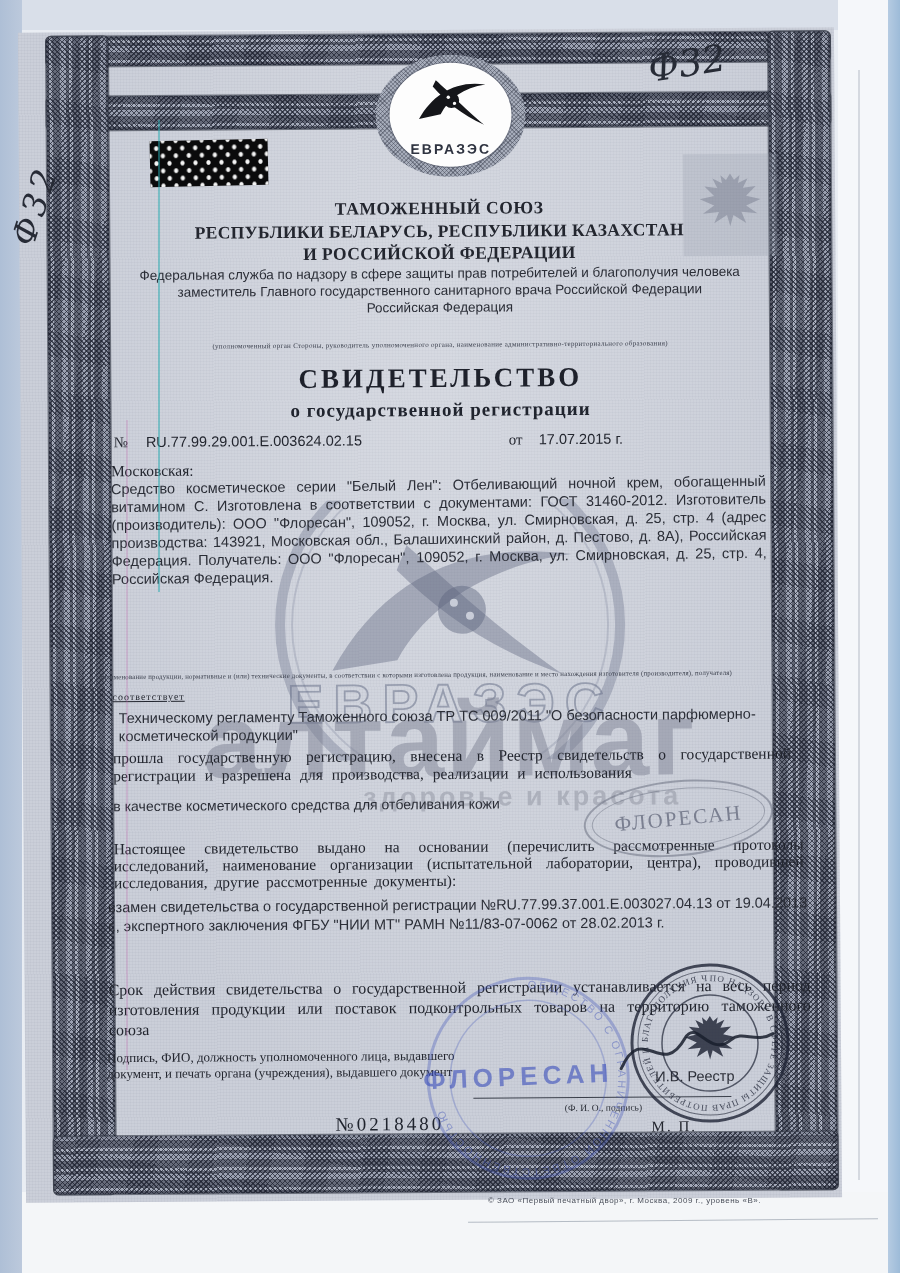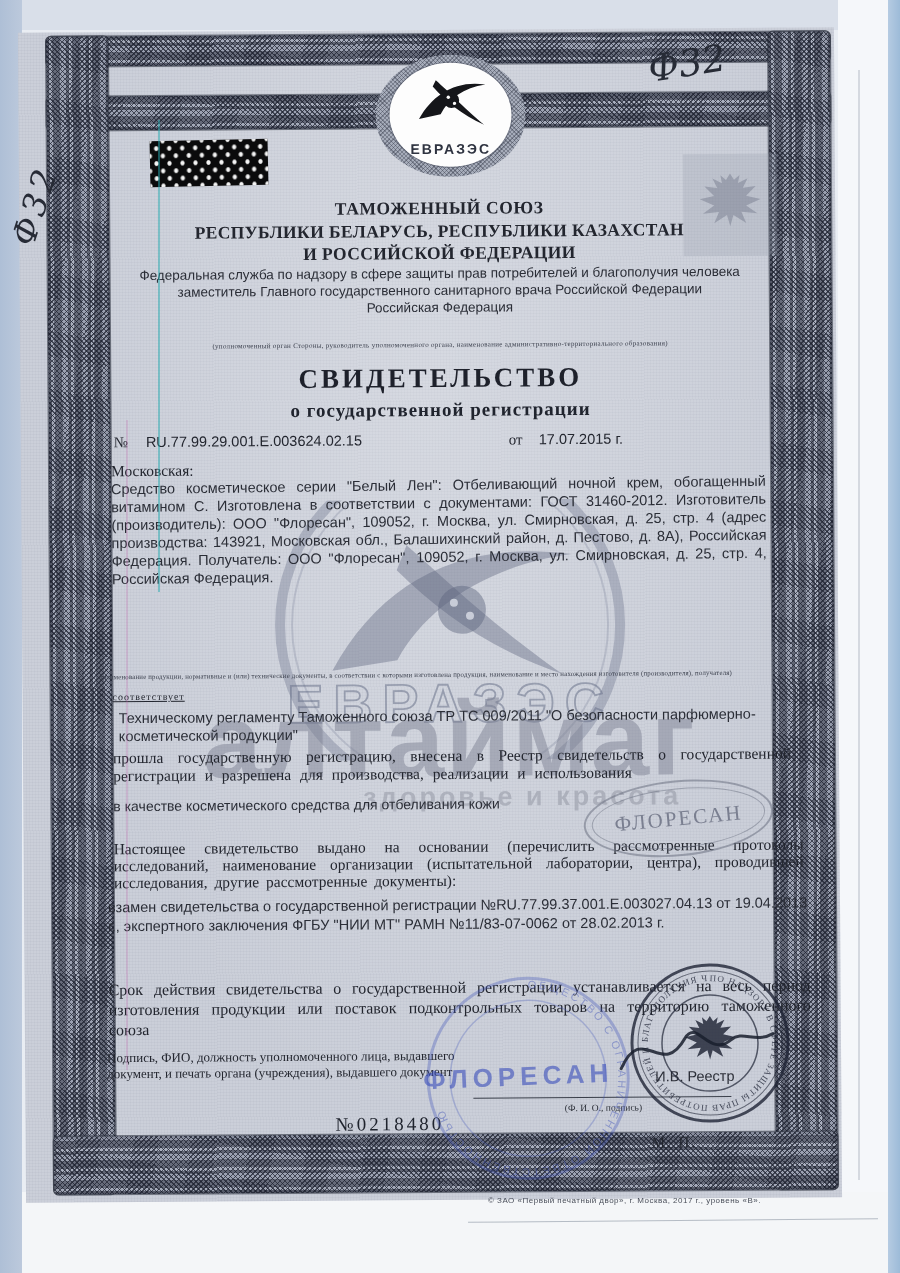--- a/index.html
+++ b/index.html
@@ -75,21 +75,21 @@
   .b-repl  { left:84px; top:866px; width:706px; font-size:14.5px; line-height:18.5px; }
 
   .v-body  { left:84px; top:948px; width:702px; font-size:16px; line-height:20px;
              text-align:justify; word-spacing:4px; }
 
   .s-label { left:82px; top:1018px; width:352px; font-size:13px; line-height:16px; }
   .s-number{ left:310px; top:1083px; font-size:19px; letter-spacing:3px; color:#1f232d; }
   .s-line  { left:448px; top:1068px; width:258px; height:1px; background:#3a3f4a; }
   .s-caption{ left:468px; top:1074px; width:220px; text-align:center; font-size:9.5px; color:#2c3039; }
   .s-name  { left:630px; top:1040px; font-size:14.5px; }
-  .s-mp    { left:626px; top:1090px; font-size:15px; letter-spacing:2px;margin-top:16px; }
+  .s-mp    { left:626px; top:1090px; font-size:15px; letter-spacing:2px; }
 
   
   .logo { left:357px; top:25px; width:150px; height:122px; }
   .logo .halo { position:absolute; inset:0; border-radius:50%;
         background-color:#a6acba;
         background-image:repeating-linear-gradient(45deg, rgba(40,45,60,.35) 0 1px, rgba(0,0,0,0) 1px 3px),
                          repeating-linear-gradient(-45deg, rgba(40,45,60,.35) 0 1px, rgba(0,0,0,0) 1px 3px); }
   .logo .disc { position:absolute; left:14px; top:8px; width:122px; height:104px; border-radius:50%;
         background:#fdfdfd; box-shadow:0 0 0 1px rgba(60,66,82,.4); }
   .logo svg { position:absolute; left:36px; top:16px; }
@@ -265,16 +265,16 @@
     </svg>
 
   </div>
 
   <div class="abs redact z4"></div>
   <div class="abs line-teal"></div>
   <div class="abs line-magenta"></div>
   <div class="abs hand hand-top">Ф32</div>
   <div class="abs hand hand-side">Ф32</div>
 
-  <div class="abs imprint">© ЗАО «Первый печатный двор», г. Москва, 2017 г., уровень «В».</div>
+  <div class="abs imprint">© ЗАО «Первый печатный двор», г. Москва, 2009 г., уровень «В».</div>
   <div class="abs imprint-rule"></div>
 
 </div>
 
 </body></html>

